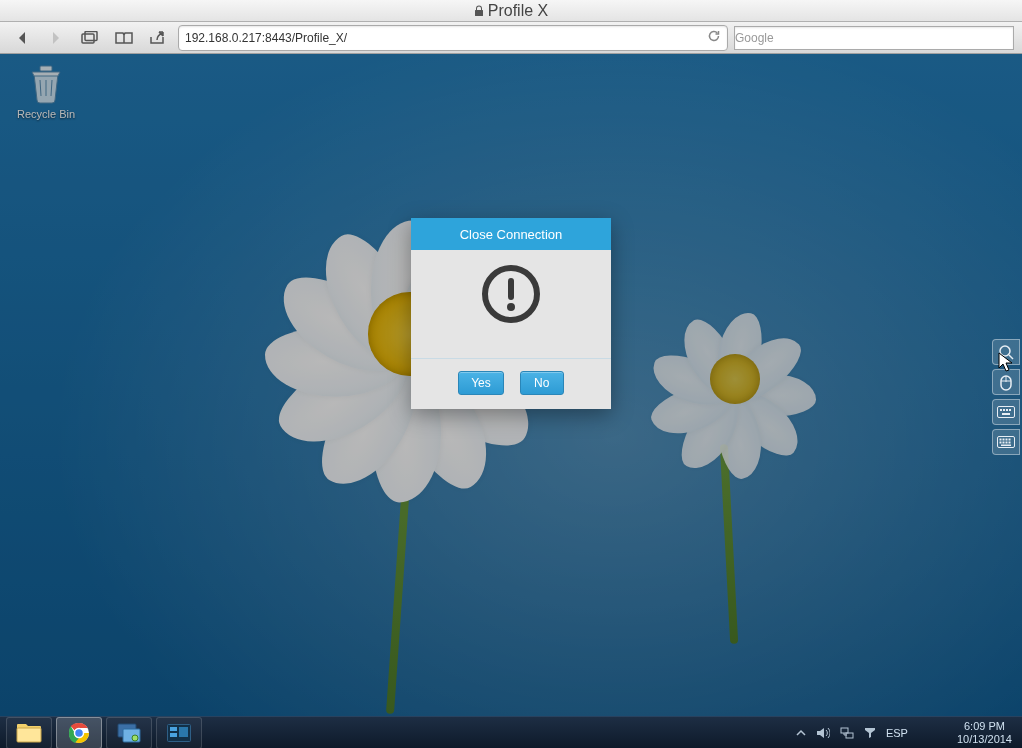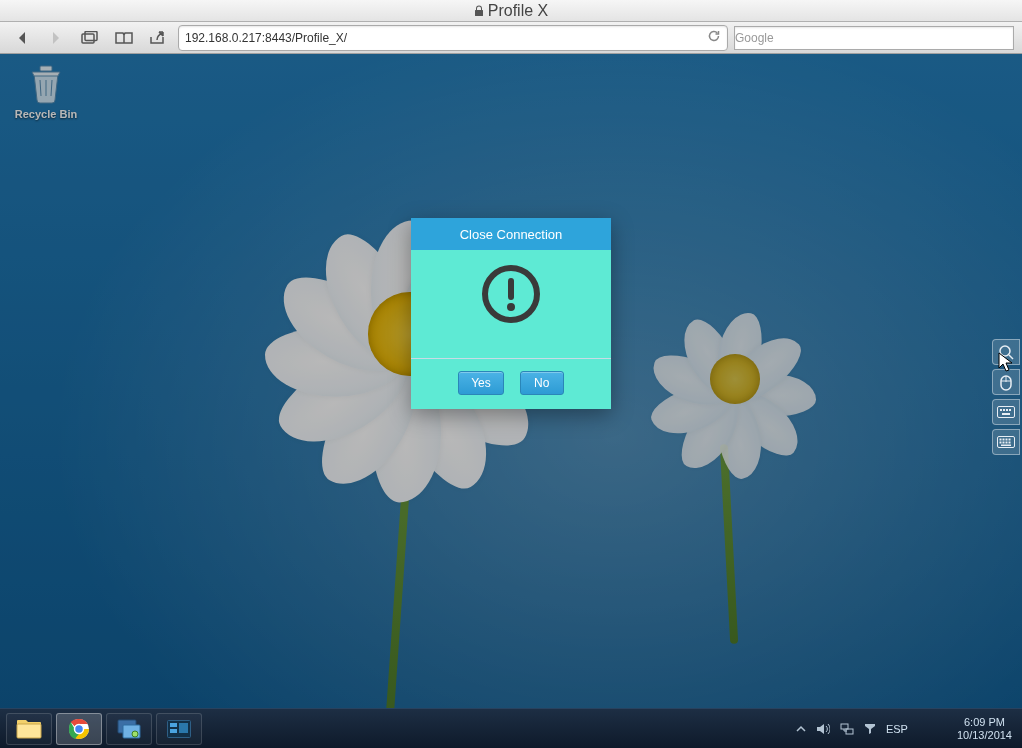--- a/index.html
+++ b/index.html
@@ -124,21 +124,20 @@
   .stem.big  { height: 260px; left: 395px; top: 400px; transform: rotate(4deg); }
   .stem.small{ height: 200px; left: 725px; top: 390px; transform: rotate(-3deg); }
 
   
   .desktop-icons {
     position: absolute;
     left: 6px; top: 8px;
     width: 90px;
     display: flex;
     gap: 20px;
-    font-weight: bold;
   }
   .dicon {
     width: 80px;
     text-align: center;
     color: #fff;
     font-size: 11px;
     text-shadow: 0 1px 2px rgba(0,0,0,0.6);
   }
   .dicon svg { display:block; margin: 0 auto 4px; }
 
@@ -164,21 +163,21 @@
     right: 8px; top: 298px;
     pointer-events: none;
   }
 
   
   .modal {
     position: absolute;
     width: 200px;
     left: 411px;
     top: 164px;
-    background: #5eead4;
+    background: #e5e5e5;
     box-shadow: 0 6px 20px rgba(0,0,0,0.35);
   }
   .modal-title {
     background: #2ea4db;
     color: #fff;
     text-align: center;
     font-size: 13px;
     padding: 9px 4px 8px;
   }
   .modal-body {
@@ -209,21 +208,21 @@
     font-size: 12px;
     border-radius: 3px;
     cursor: pointer;
     box-shadow: inset 0 1px 0 rgba(255,255,255,0.3);
   }
 
   
   .taskbar {
     position: absolute;
     left:0; right:0; bottom:0;
-    height: 40px;
+    height: 32px;
     background: linear-gradient(#1d2e44, #0e1a2a);
     border-top: 1px solid #28425f;
     display: flex;
     align-items: center;
     padding: 0 6px;
     gap: 4px;
   }
   .task-btn {
     width: 46px; height: 32px;
     border: 1px solid rgba(255,255,255,0.15);

